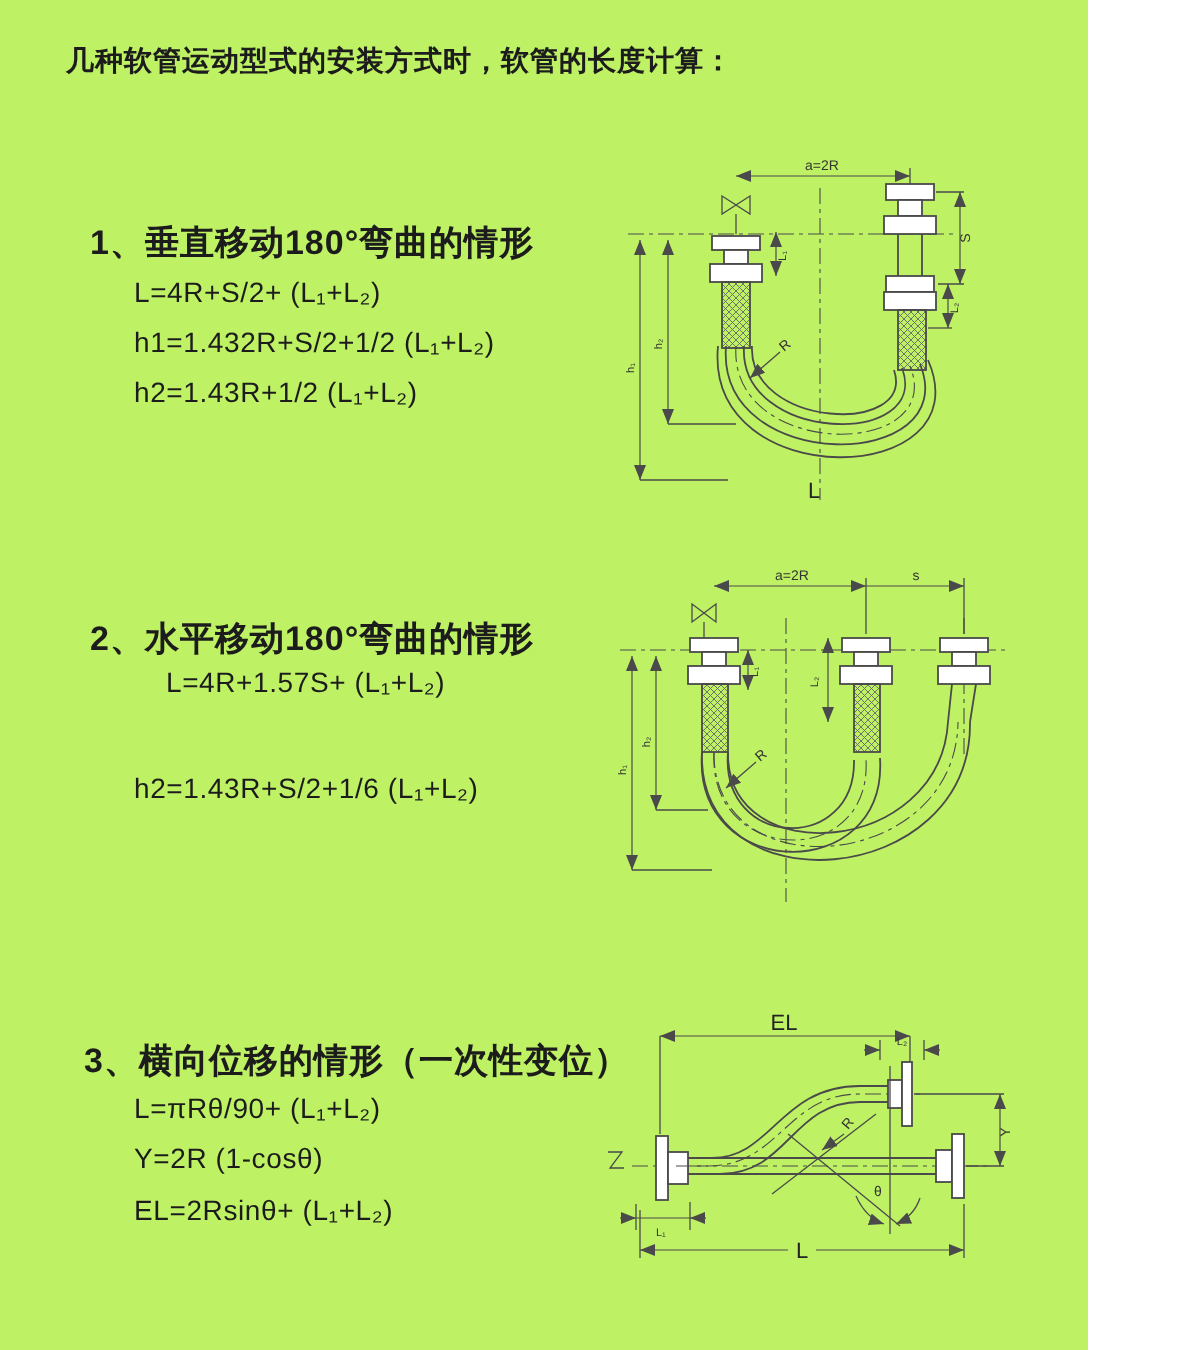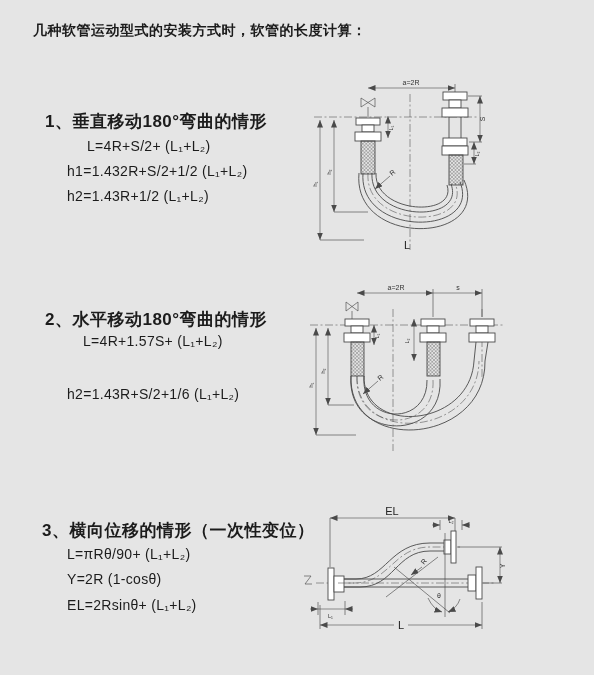--- a/index.html
+++ b/index.html
@@ -1,16 +1,16 @@
 <!DOCTYPE html>
 <html><head>
 <meta charset="utf-8">
 <style>
   html,body{margin:0;padding:0;background:#fff;}
-  .page{position:relative;width:594px;height:675px;background:#e5e5e5;
+  .page{position:relative;width:544px;height:675px;background:#bef264;
         font-family:"Liberation Sans","DejaVu Sans",sans-serif;color:#1c1c1c;overflow:hidden;}
   .title{position:absolute;left:33px;top:22px;font-size:14px;font-weight:bold;letter-spacing:0.5px;}
   .heading{position:absolute;font-size:17px;font-weight:bold;letter-spacing:0.5px;}
   .formula{position:absolute;font-size:14px;letter-spacing:0.3px;}
   svg.diag{position:absolute;}
   svg text{font-family:"Liberation Sans","DejaVu Sans",sans-serif;fill:#333;}
   .ln{stroke:#4a4a4a;stroke-width:0.9;fill:none;}
   .thin{stroke:#4a4a4a;stroke-width:0.65;fill:none;}
   .cl{stroke:#4a4a4a;stroke-width:0.55;fill:none;stroke-dasharray:8 2.5 2 2.5;}
   .dim{stroke:#4a4a4a;stroke-width:0.6;fill:none;}
@@ -20,21 +20,21 @@
   .biglabel{font-size:11px;fill:#222;}
 </style>
 </head>
 <body>
 
 <div class="page">
 
   <div class="title">几种软管运动型式的安装方式时，软管的长度计算：</div>
 
   <div class="heading" style="left:45px;top:110px;">1、垂直移动180°弯曲的情形</div>
-  <div class="formula" style="left:67px;top:138px;margin-left:20px;">L=4R+S/2+ (L₁+L₂)</div>
+  <div class="formula" style="left:67px;top:138px;">L=4R+S/2+ (L₁+L₂)</div>
   <div class="formula" style="left:67px;top:163px;">h1=1.432R+S/2+1/2 (L₁+L₂)</div>
   <div class="formula" style="left:67px;top:188px;">h2=1.43R+1/2 (L₁+L₂)</div>
 
   <div class="heading" style="left:45px;top:308px;">2、水平移动180°弯曲的情形</div>
   <div class="formula" style="left:67px;top:333px;margin-left:16px;">L=4R+1.57S+ (L₁+L₂)</div>
   <div class="formula" style="left:67px;top:386px;">h2=1.43R+S/2+1/6 (L₁+L₂)</div>
 
   <div class="heading" style="left:42px;top:519px;">3、横向位移的情形（一次性变位）</div>
   <div class="formula" style="left:67px;top:546px;text-align:right;">L=πRθ/90+ (L₁+L₂)</div>
   <div class="formula" style="left:67px;top:571px;text-align:right;">Y=2R (1-cosθ)</div>

